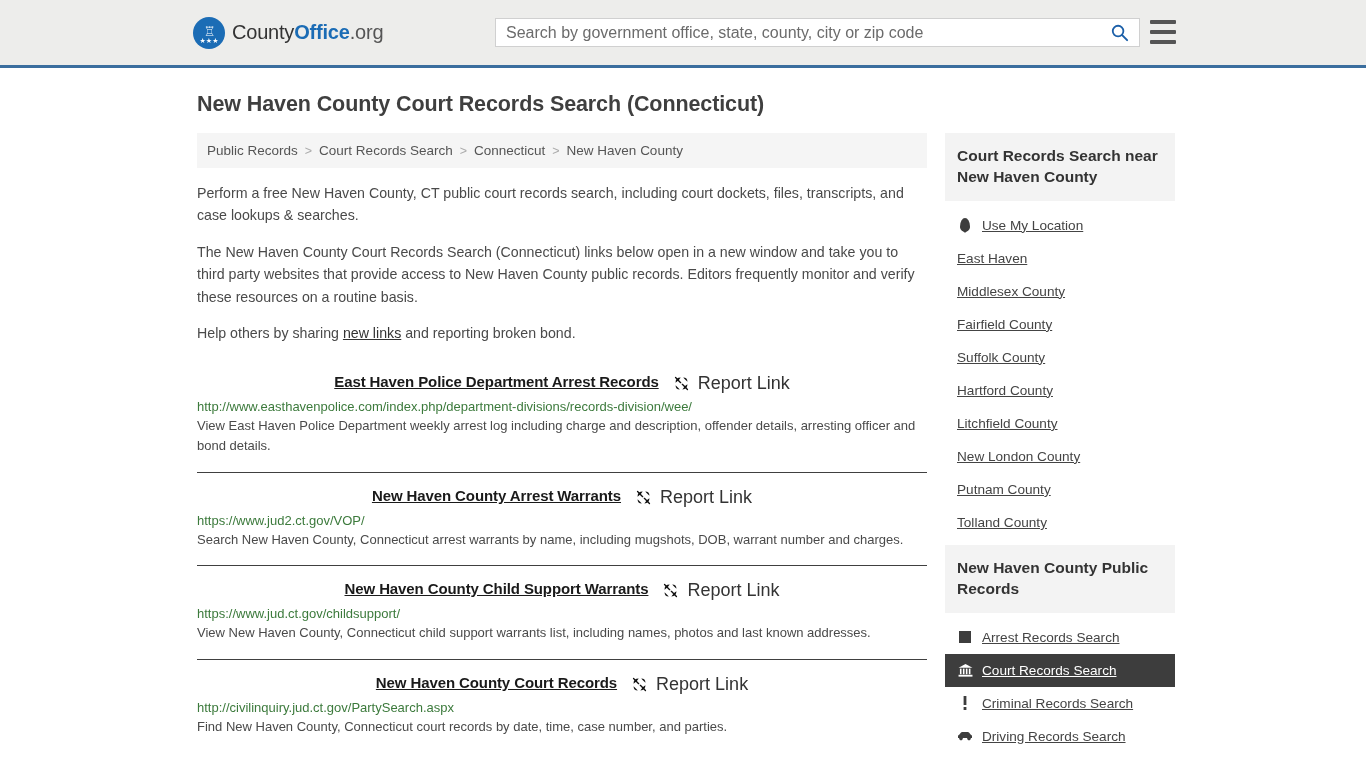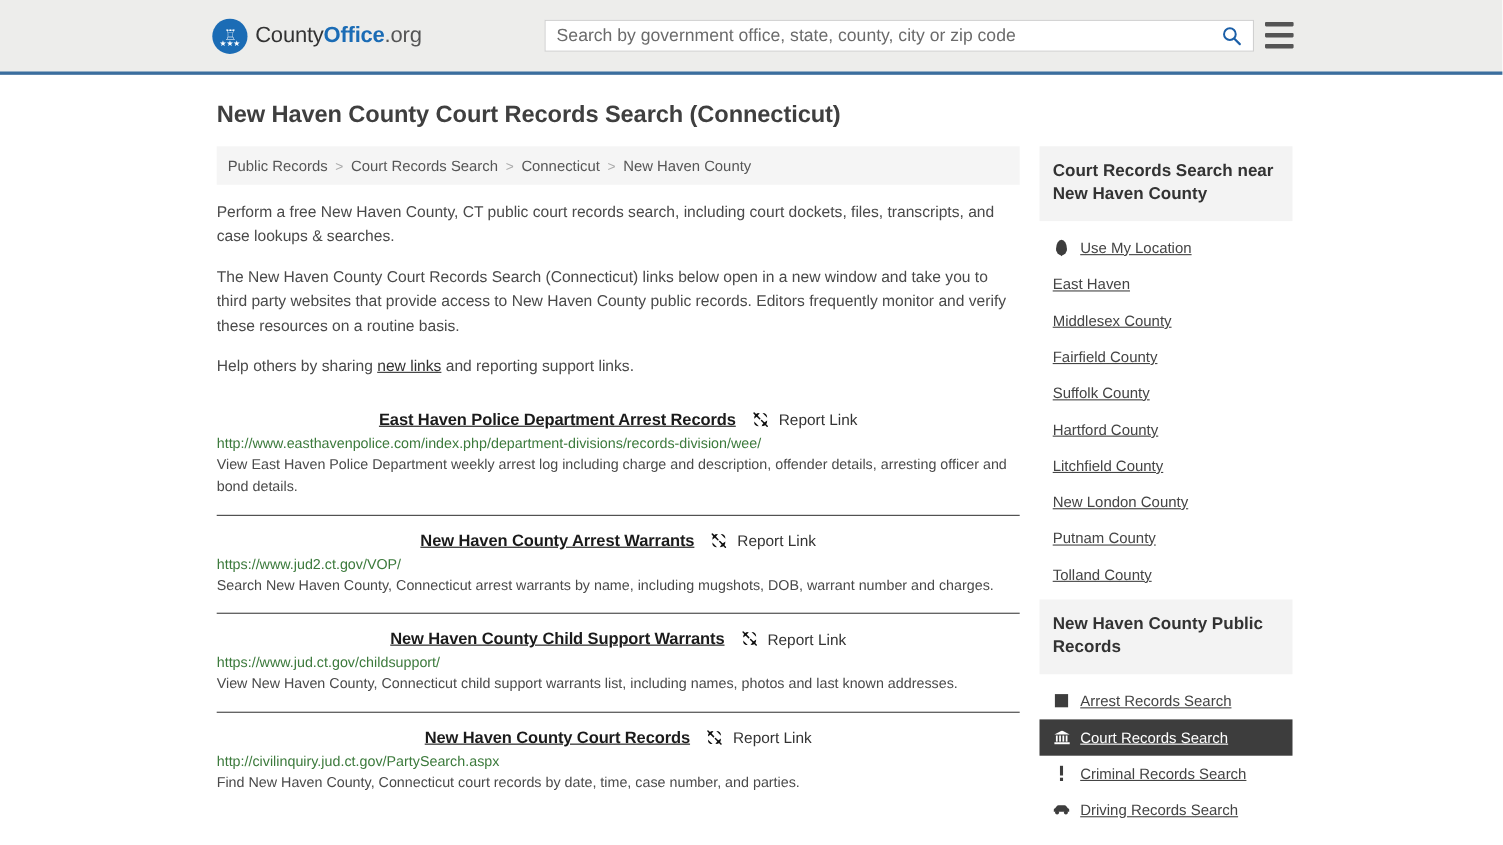--- a/index.html
+++ b/index.html
@@ -129,21 +129,21 @@
   }
   .result-title {
     font-size: 15px;
     font-weight: bold;
     color: #1a1a1a;
     text-decoration: underline;
     letter-spacing: -0.1px;
   }
   .report-link {
     display: flex; align-items: center; gap: 8px;
-    color: #333; font-size: 14px; text-decoration: none;
+    color: #333; font-size: 18px; text-decoration: none;
     white-space: nowrap;
     margin-left: 14px;
     flex: none;
   }
   .result-url {
     display: block;
     font-size: 13px;
     color: #3c7a3c;
     margin-top: 5px;
     word-break: break-all;
@@ -247,21 +247,21 @@
         <a href="#">Court Records Search</a>
         <span class="crumb-sep">&gt;</span>
         <a href="#">Connecticut</a>
         <span class="crumb-sep">&gt;</span>
         <a href="#">New Haven County</a>
       </nav>
 
       <div class="intro">
         <p>Perform a free New Haven County, CT public court records search, including court dockets, files, transcripts, and case lookups &amp; searches.</p>
         <p>The New Haven County Court Records Search (Connecticut) links below open in a new window and take you to third party websites that provide access to New Haven County public records. Editors frequently monitor and verify these resources on a routine basis.</p>
-        <p><span>Help others by sharing </span><a href="#">new links</a><span> and reporting support links.</span></p>
+        <p><span>Help others by sharing </span><a href="#">new links</a><span> and reporting broken bond.</span></p>
       </div>
 
       <div class="results">
 
         <div class="result">
           <div class="result-head">
             <a class="result-title" href="#">East Haven Police Department Arrest Records</a>
             <a class="report-link" href="#">
               <svg width="17" height="17" viewBox="0 0 20 20">
                 <path d="M3 3 L9 9 M11 11 L17 17" stroke="#111" stroke-width="1.6" fill="none" stroke-linecap="round"></path>

